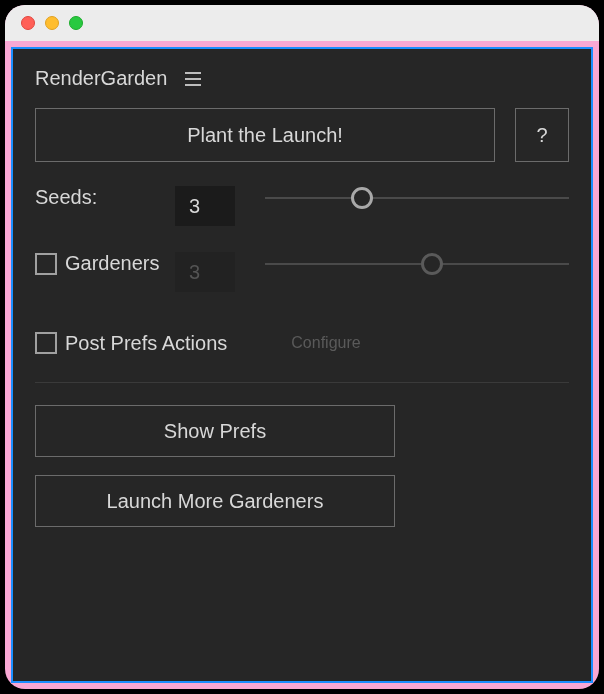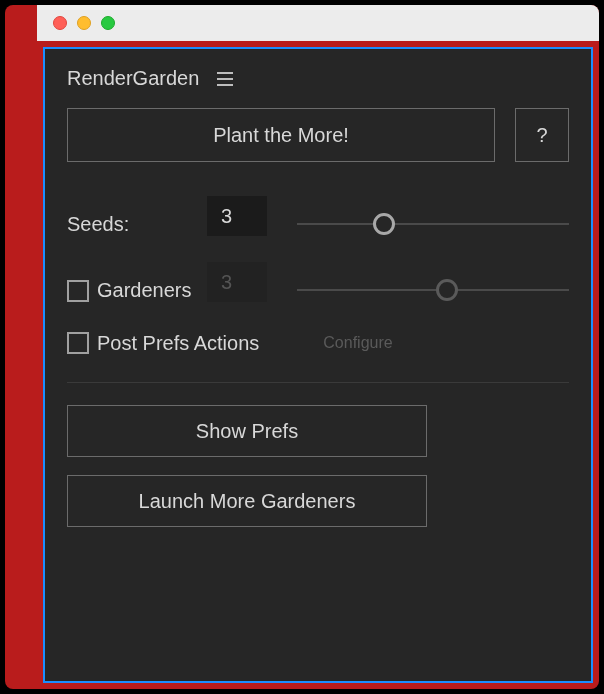--- a/index.html
+++ b/index.html
@@ -10,26 +10,25 @@
     }
     body {
       background: #000;
       width: 604px;
       height: 694px;
       padding: 5px;
     }
     .window {
       width: 100%;
       height: 100%;
-      background: #b91c1c;
-      border-radius: 8px;
+      background: #f9a8d4;
+      border-radius: 20px;
       overflow: hidden;
       display: flex;
       flex-direction: column;
-      padding-left: 32px;
     }
     .titlebar {
       height: 36px;
       display: flex;
       align-items: center;
       padding-left: 16px;
       gap: 10px;
       background: #ececec;
     }
     .traffic-light {
@@ -95,21 +94,21 @@
       flex: 1;
       height: 54px;
     }
     .btn-help {
       width: 54px;
       height: 54px;
     }
 
     .row {
       display: flex;
-      align-items: flex-end;
+      align-items: flex-start;
       min-height: 50px;
       margin-bottom: 16px;
     }
     .row-label {
       font-size: 20px;
       color: #d8d8d8;
       width: 130px;
       display: flex;
       align-items: center;
       gap: 8px;
@@ -222,21 +221,21 @@
       <div class="hamburger">
         <span></span>
           <span></span>
           <span></span>
       </div>
     </div>
 
     <div class="content">
 
       <div class="row-primary">
-        <button class="btn btn-main">Plant the More!</button>
+        <button class="btn btn-main">Plant the Launch!</button>
         <button class="btn btn-help">?</button>
       </div>
 
       <div class="row">
         <div class="row-label">
           <span>Seeds:</span>
         </div>
         <input class="num-input" value="3" style="">
         <div class="slider-wrap">
           <div class="slider-track"></div>

